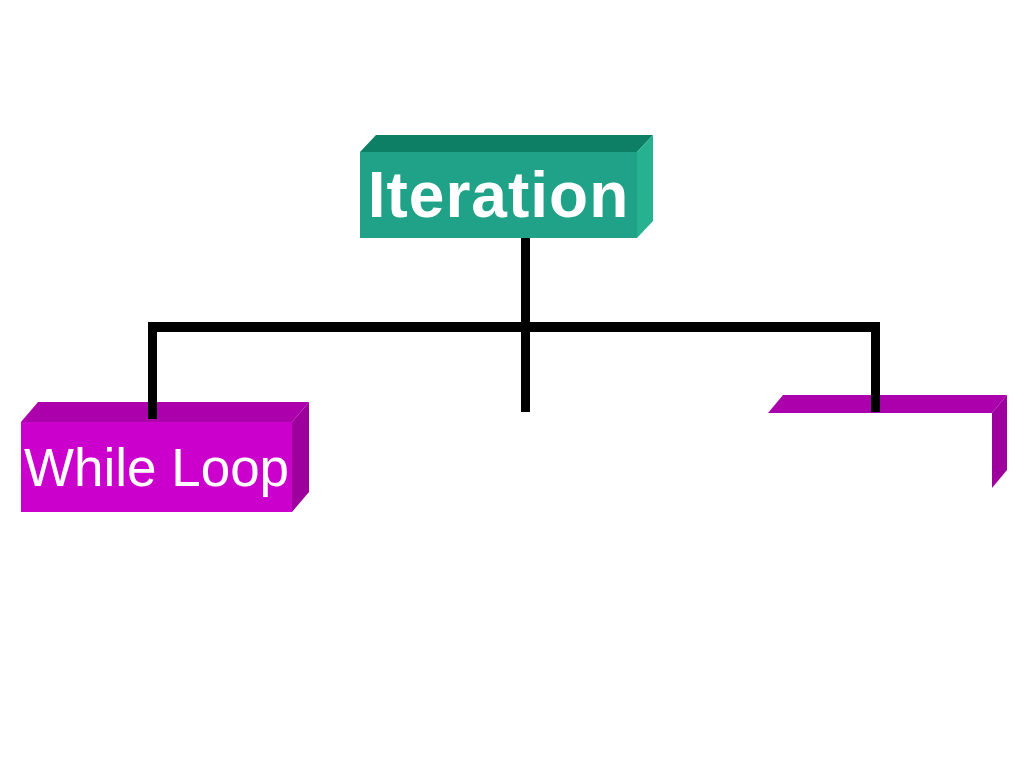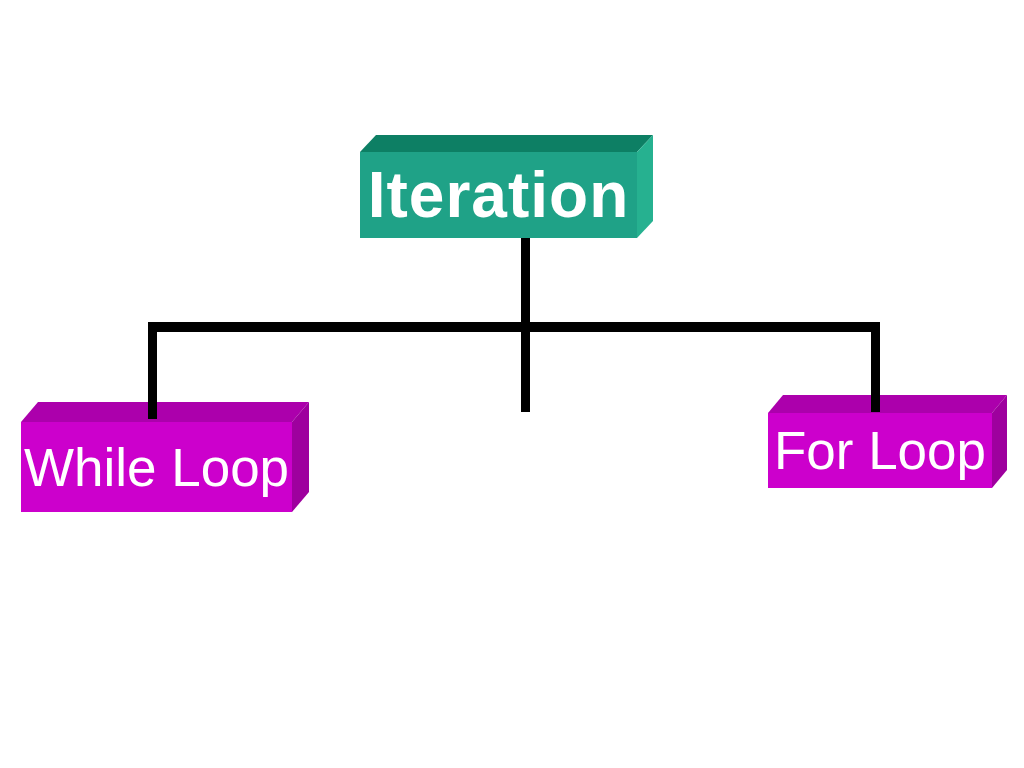--- a/index.html
+++ b/index.html
@@ -98,23 +98,20 @@
     <div class="face-side"></div>
     <div class="face-front">
       <span class="label label-child">While Loop</span>
     </div>
   </div>
 
 
   <div class="box3d box-magenta" style="left:768px; top:395px; width:239px; height:93px; --ex:15px; --ey:18px;">
     <div class="face-top"></div>
     <div class="face-side"></div>
-    <div class="face-front">
-      <span class="label label-child">For Loop</span>
-    </div>
   </div>
 
   <div class="conn" style="left:521px; top:238px; width:9px; height:94px;"></div>
   <div class="conn" style="left:149px; top:322px; width:731px; height:10px;"></div>
   <div class="conn" style="left:148px; top:322px; width:9px; height:97px;"></div>
   <div class="conn" style="left:521px; top:331px; width:9px; height:81px;"></div>
   <div class="conn" style="left:871px; top:322px; width:9px; height:90px;"></div>
 
 </div>
 

